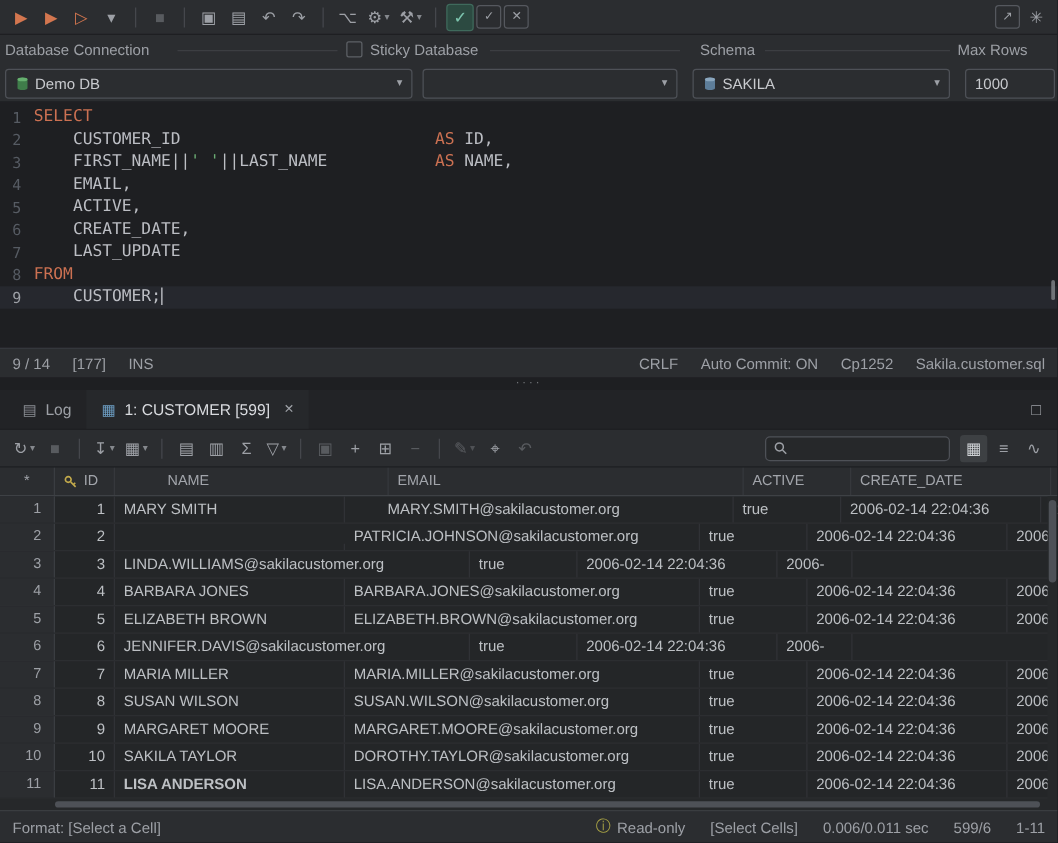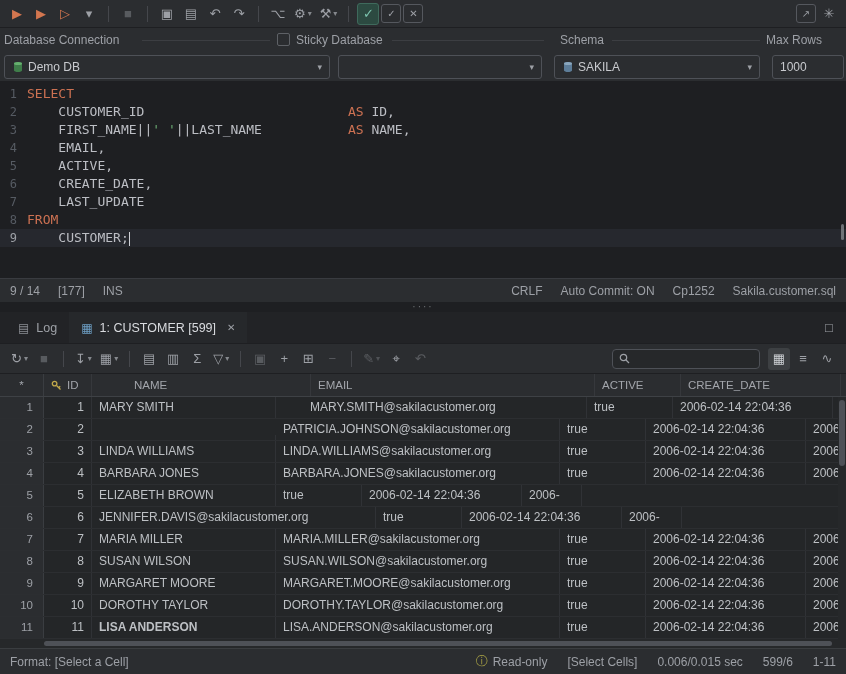--- a/index.html
+++ b/index.html
@@ -399,39 +399,39 @@
           <div class="g-cell right" style="width: 48px;">2</div>
           <div class="g-cell" style="width: 184px; margin-top: 16px;">PATRICIA JOHNSON</div>
           <div class="g-cell" style="width: 284px;">PATRICIA.JOHNSON@sakilacustomer.org</div>
           <div class="g-cell" style="width: 86px;">true</div>
           <div class="g-cell" style="width: 160px;">2006-02-14 22:04:36</div>
           <div class="g-cell" style="width: 60px;">2006-</div>
         </div>
         <div class="g-row">
           <div class="g-num">3</div>
           <div class="g-cell right" style="width: 48px;">3</div>
-          <div class="g-cell" style="width: 184px;">LINDA WILLIAMS</div>
           <div class="g-cell" style="width: 284px;">LINDA.WILLIAMS@sakilacustomer.org</div>
           <div class="g-cell" style="width: 86px;">true</div>
           <div class="g-cell" style="width: 160px;">2006-02-14 22:04:36</div>
           <div class="g-cell" style="width: 60px;">2006-</div>
         </div>
         <div class="g-row">
           <div class="g-num">4</div>
           <div class="g-cell right" style="width: 48px;">4</div>
           <div class="g-cell" style="width: 184px;">BARBARA JONES</div>
           <div class="g-cell" style="width: 284px;">BARBARA.JONES@sakilacustomer.org</div>
           <div class="g-cell" style="width: 86px;">true</div>
           <div class="g-cell" style="width: 160px;">2006-02-14 22:04:36</div>
           <div class="g-cell" style="width: 60px;">2006-</div>
         </div>
         <div class="g-row">
           <div class="g-num">5</div>
           <div class="g-cell right" style="width: 48px;">5</div>
           <div class="g-cell" style="width: 184px;">ELIZABETH BROWN</div>
+          <div class="g-cell" style="width: 284px;">ELIZABETH.BROWN@sakilacustomer.org</div>
           <div class="g-cell" style="width: 86px;">true</div>
           <div class="g-cell" style="width: 160px;">2006-02-14 22:04:36</div>
           <div class="g-cell" style="width: 60px;">2006-</div>
         </div>
         <div class="g-row">
           <div class="g-num">6</div>
           <div class="g-cell right" style="width: 48px;">6</div>
           <div class="g-cell" style="width: 284px;">JENNIFER.DAVIS@sakilacustomer.org</div>
           <div class="g-cell" style="width: 86px;">true</div>
           <div class="g-cell" style="width: 160px;">2006-02-14 22:04:36</div>
@@ -460,21 +460,21 @@
           <div class="g-cell right" style="width: 48px;">9</div>
           <div class="g-cell" style="width: 184px;">MARGARET MOORE</div>
           <div class="g-cell" style="width: 284px;">MARGARET.MOORE@sakilacustomer.org</div>
           <div class="g-cell" style="width: 86px;">true</div>
           <div class="g-cell" style="width: 160px;">2006-02-14 22:04:36</div>
           <div class="g-cell" style="width: 60px;">2006-</div>
         </div>
         <div class="g-row">
           <div class="g-num">10</div>
           <div class="g-cell right" style="width: 48px;">10</div>
-          <div class="g-cell" style="width: 184px;">DOROTHY TAYLOR</div>
+          <div class="g-cell" style="width: 184px;">SAKILA TAYLOR</div>
           <div class="g-cell" style="width: 284px;">DOROTHY.TAYLOR@sakilacustomer.org</div>
           <div class="g-cell" style="width: 86px;">true</div>
           <div class="g-cell" style="width: 160px;">2006-02-14 22:04:36</div>
           <div class="g-cell" style="width: 60px;">2006-</div>
         </div>
         <div class="g-row">
           <div class="g-num">11</div>
           <div class="g-cell right" style="width: 48px;">11</div>
           <div class="g-cell" style="width: 184px; font-weight: bold;">LISA ANDERSON</div>
           <div class="g-cell" style="width: 284px;">LISA.ANDERSON@sakilacustomer.org</div>
@@ -492,19 +492,19 @@
   </div>
 
   <div class="status-bar">
     <span>Format: [Select a Cell]</span>
     <span class="sb-right">
       <span class="sb-item">
         <span class="info-ic">ⓘ</span>
         <span>Read-only</span>
       </span>
       <span class="sb-item">[Select Cells]</span>
-      <span class="sb-item">0.006/0.015 sec</span>
+      <span class="sb-item">0.006/0.011 sec</span>
       <span class="sb-item">599/6</span>
       <span class="sb-item">1-11</span>
     </span>
   </div>
 
 </div>
 
 </body></html>

